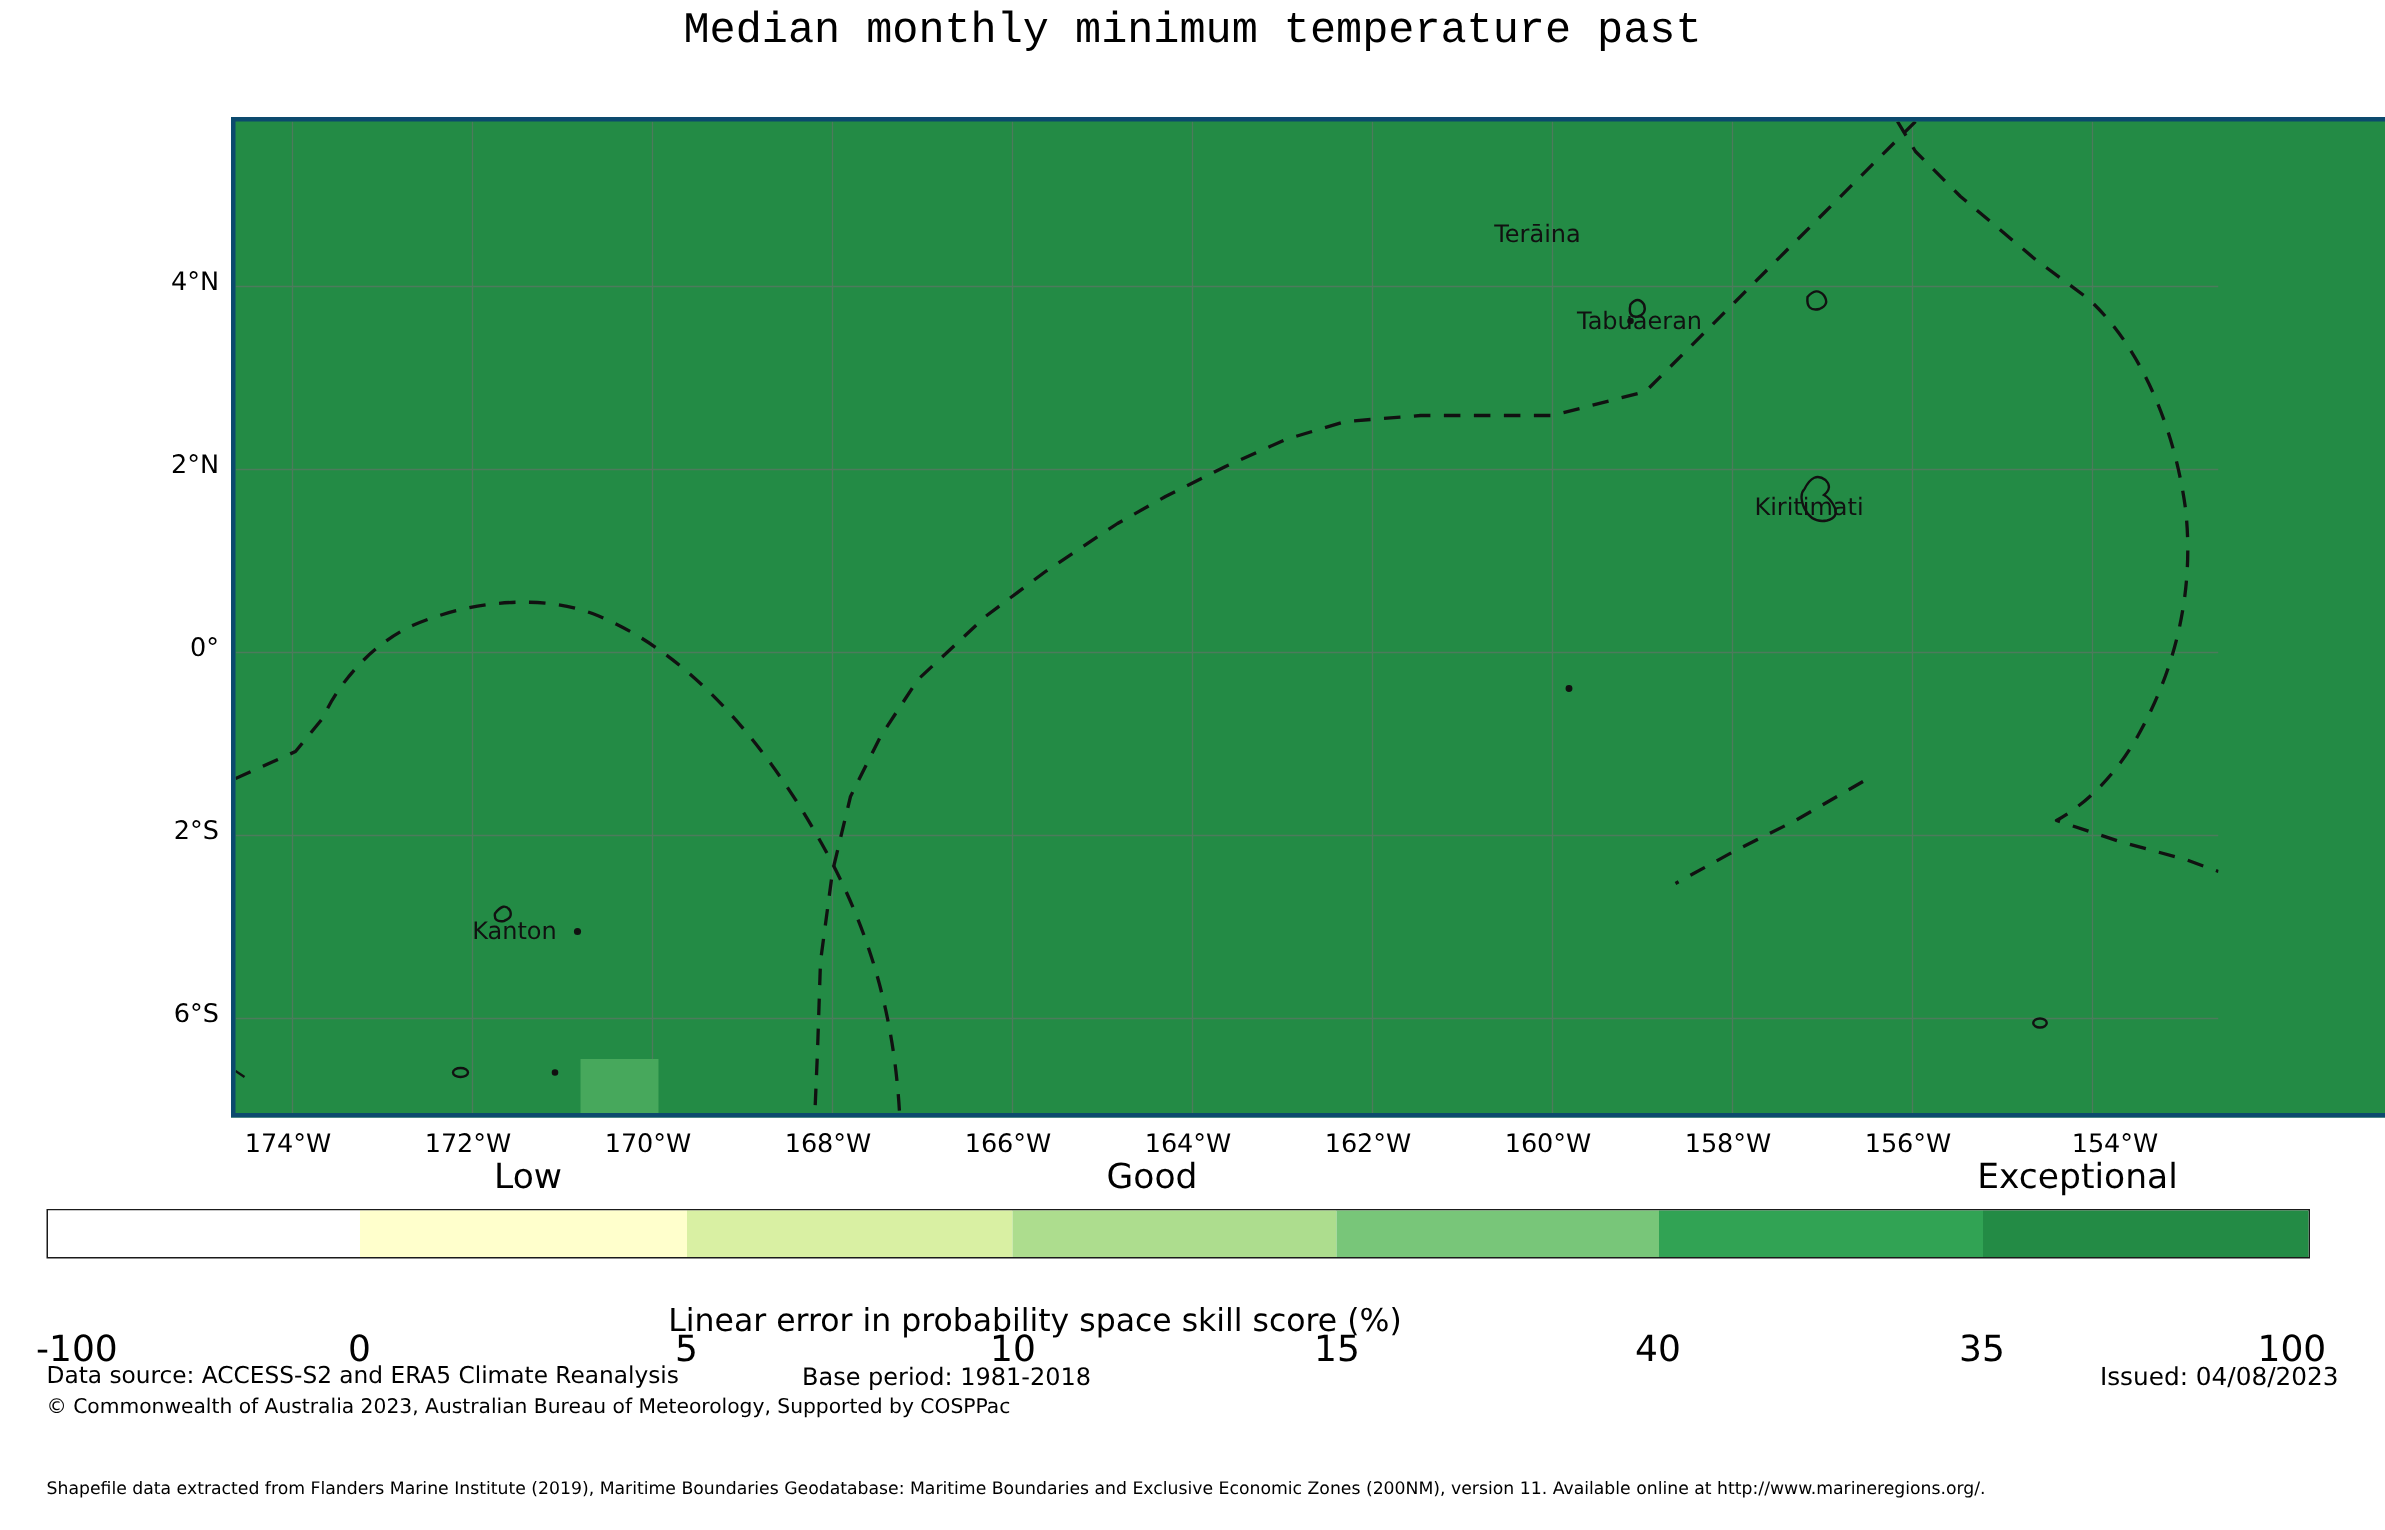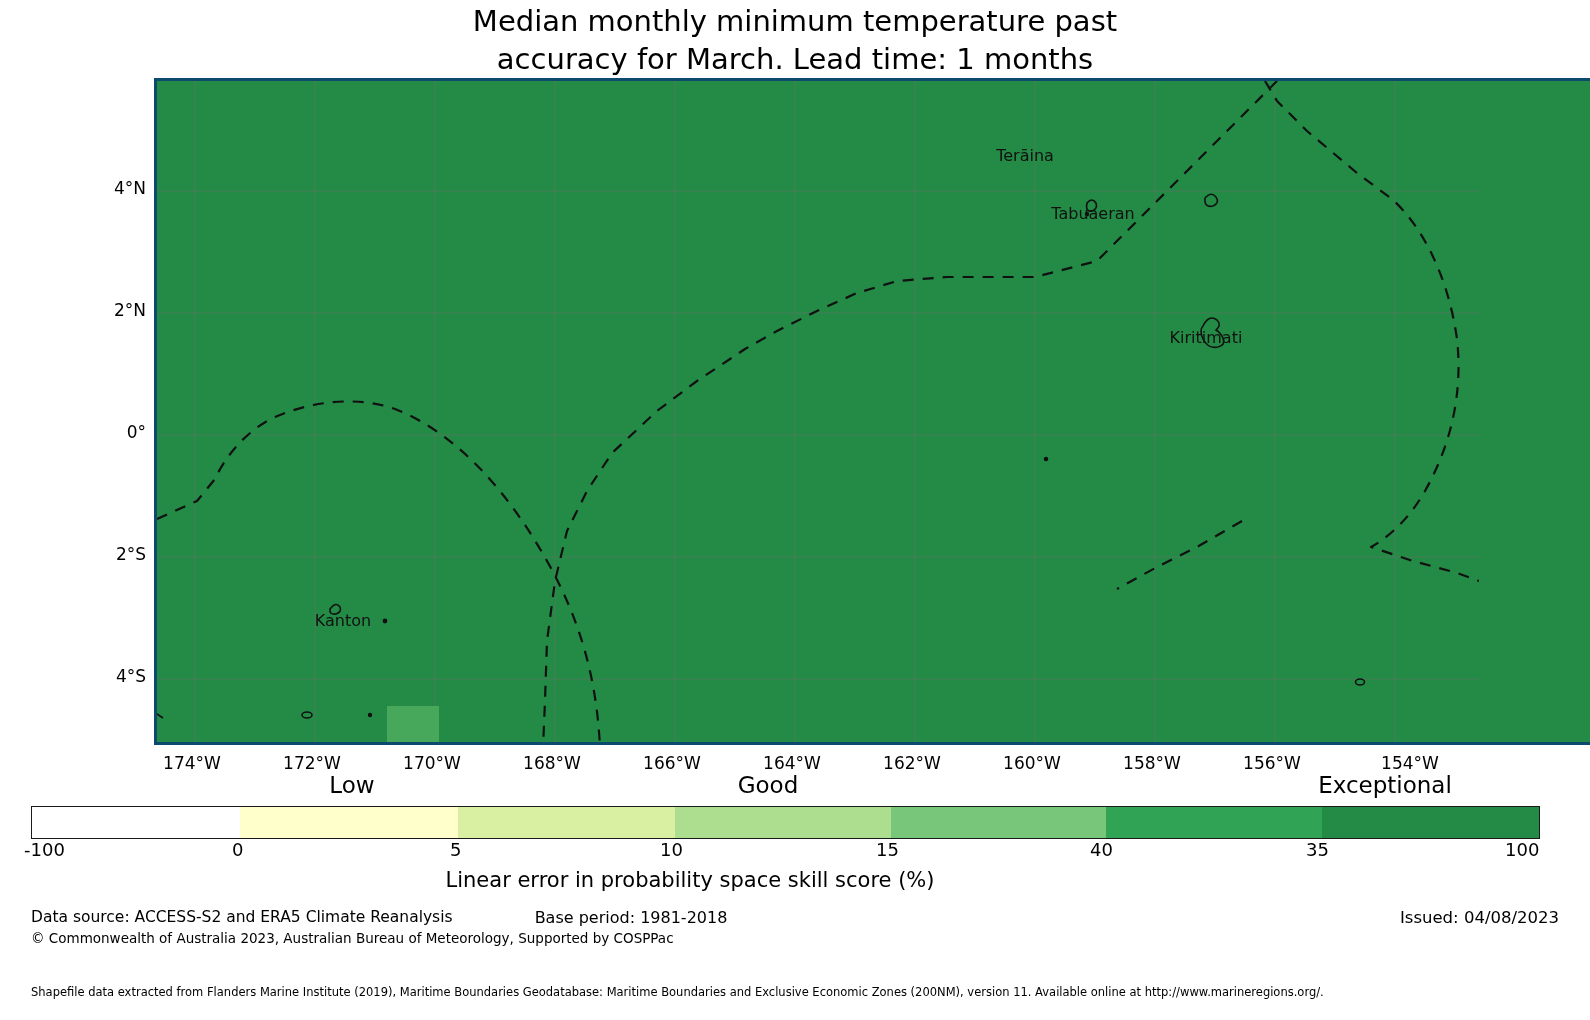--- a/index.html
+++ b/index.html
@@ -19,20 +19,21 @@
   
   #title-block {
     position: absolute;
     left: 0;
     top: 2px;
     width: 1590px;
     text-align: center;
     font-size: 29px;
     line-height: 38px;
     color: #000;
+    font-family: Liberation Mono, monospace;
   }
   #title-block .tline { display: block; white-space: pre; }
 
   
   #map-axes {
     position: absolute;
     left: 154px;
     top: 78px;
     width: 1483px;
     height: 667px;
@@ -75,22 +76,22 @@
     top: 806px;
     width: 1509px;
     height: 33px;
     display: flex;
     border: 1px solid #1a1a1a;
     box-sizing: border-box;
   }
   #colorbar .cbseg { height: 100%; }
   .cbtick {
     position: absolute;
-    top: 839px;
-    font-size: 18px;
+    top: 885px;
+    font-size: 24px;
     white-space: nowrap;
     text-align: right;
   }
   #cb-xlabel {
     position: absolute;
     left: 0;
     top: 868px;
     width: 1380px;
     text-align: center;
     font-size: 21px;
@@ -137,21 +138,20 @@
     font-size: 16px;
     fill: #111111;
     font-family: "DejaVu Sans", "Liberation Sans", sans-serif;
   }
 </style>
 </head>
 <body>
 
 <div id="title-block">
   <span class="tline">Median monthly minimum temperature past</span>
-  <span class="tline">accuracy for March. Lead time: 1 months</span>
 </div>
 
 <div id="map-axes">
   <svg id="map-svg" viewBox="0 0 1322 667" preserveAspectRatio="none">
 
     <g stroke="#6f6f6f" stroke-width="0.9" opacity="0.55" fill="none">
 
       <line x1="38" y1="0" x2="38" y2="667"></line>
       <line x1="158" y1="0" x2="158" y2="667"></line>
       <line x1="278" y1="0" x2="278" y2="667"></line>
@@ -213,21 +213,21 @@
     <text class="place-label" x="936" y="138" text-anchor="middle">Tabuaeran</text>
     <text class="place-label" x="1049" y="262" text-anchor="middle">Kiritimati</text>
     <text class="place-label" x="186" y="545" text-anchor="middle">Kanton</text>
   </svg>
 </div>
 
 <div class="ytick-wrap" style="top:188px"><span>4°N</span></div>
 <div class="ytick-wrap" style="top:310px"><span>2°N</span></div>
 <div class="ytick-wrap" style="top:432px"><span>0°</span></div>
 <div class="ytick-wrap" style="top:554px"><span>2°S</span></div>
-<div class="ytick-wrap" style="top:676px"><span>4°S</span></div>
+<div class="ytick-wrap" style="top:676px"><span>6°S</span></div>
 
 <div class="xtick-wrap" style="left:192px"><span>174°W</span></div>
 <div class="xtick-wrap" style="left:312px"><span>172°W</span></div>
 <div class="xtick-wrap" style="left:432px"><span>170°W</span></div>
 <div class="xtick-wrap" style="left:552px"><span>168°W</span></div>
 <div class="xtick-wrap" style="left:672px"><span>166°W</span></div>
 <div class="xtick-wrap" style="left:792px"><span>164°W</span></div>
 <div class="xtick-wrap" style="left:912px"><span>162°W</span></div>
 <div class="xtick-wrap" style="left:1032px"><span>160°W</span></div>
 <div class="xtick-wrap" style="left:1152px"><span>158°W</span></div>

